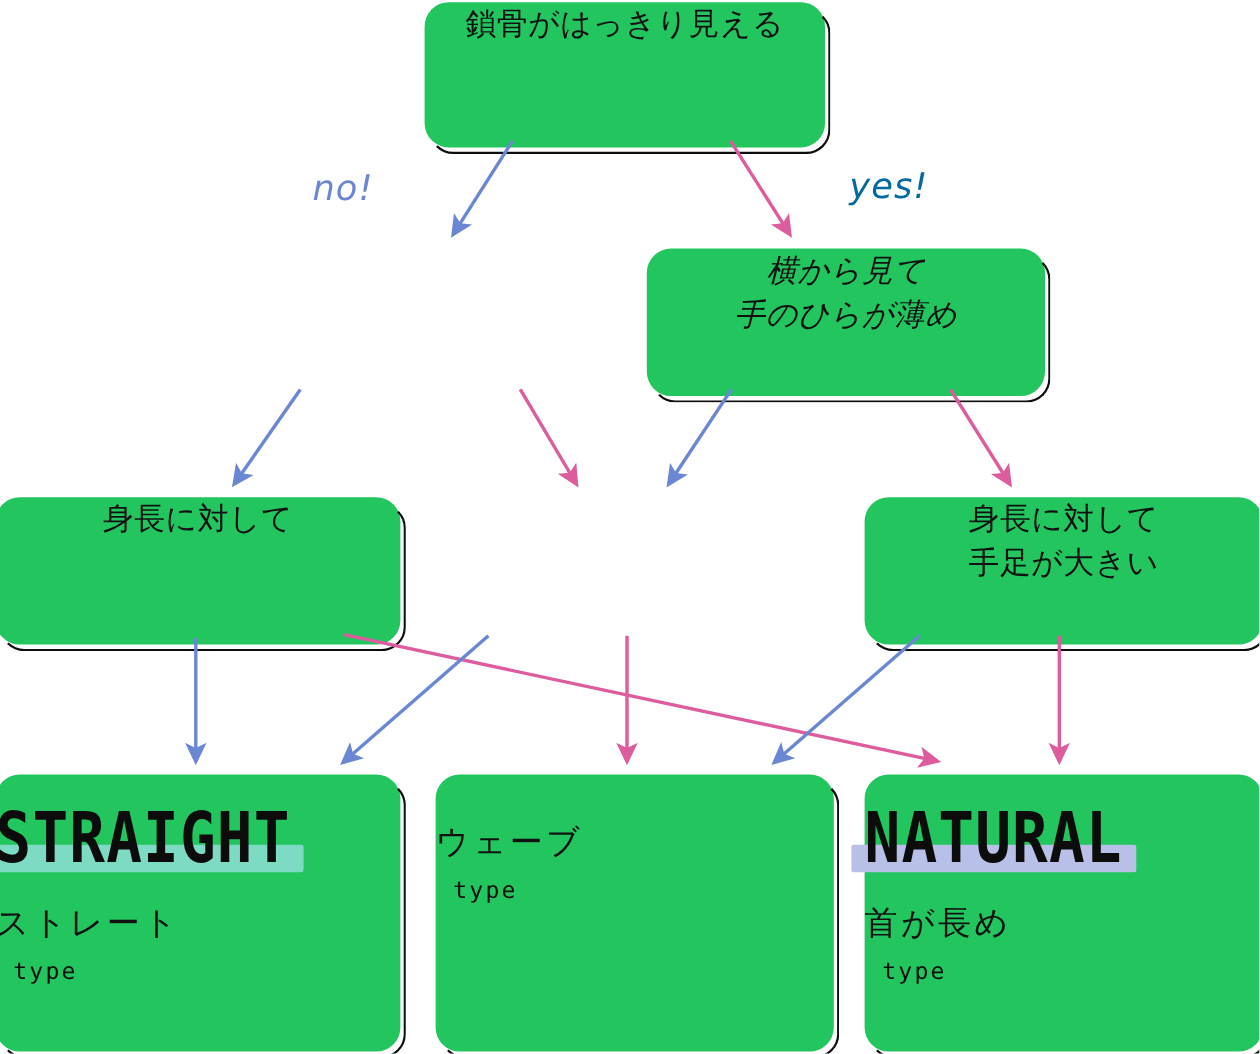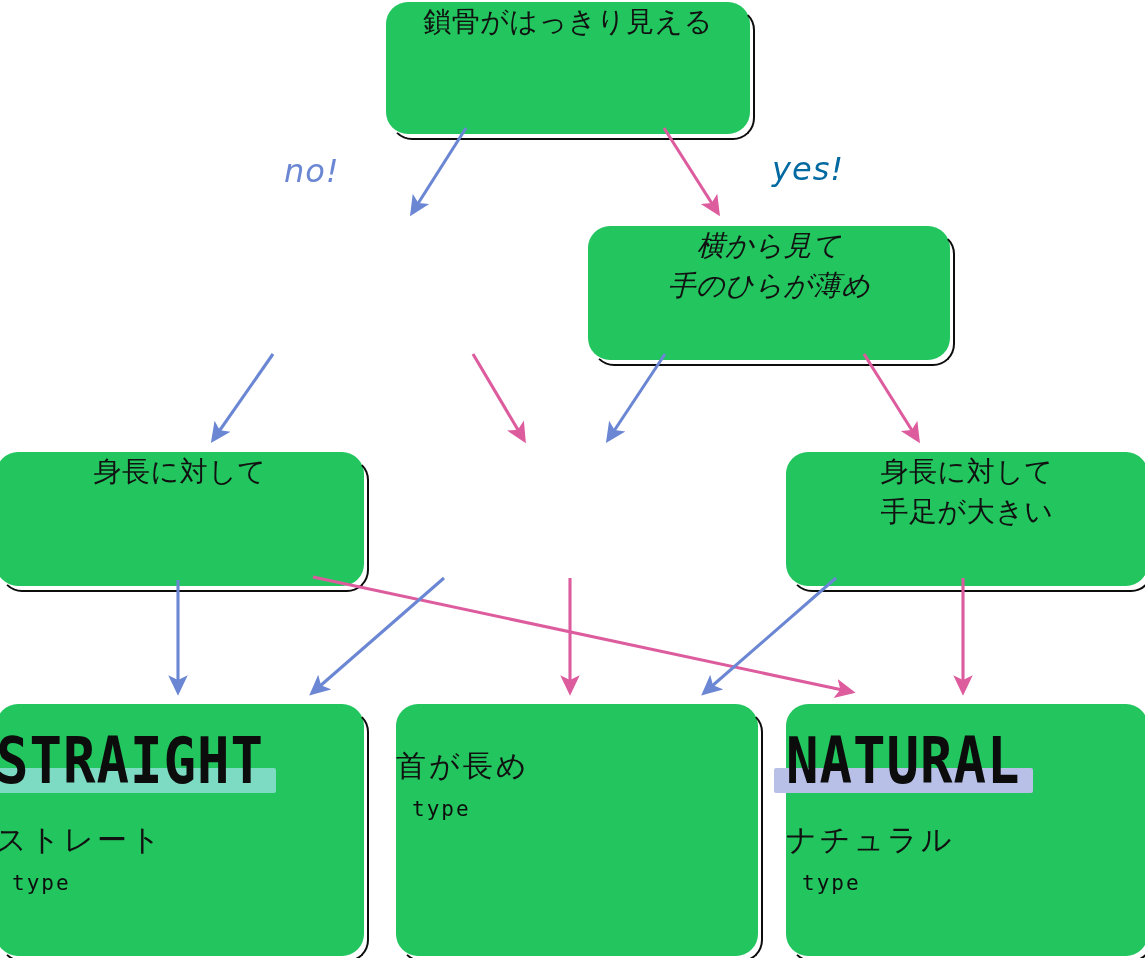--- a/index.html
+++ b/index.html
@@ -213,26 +213,26 @@
   <div class="node result" id="r-straight">
     <div class="result-title-wrap">
       <span class="result-hl" style="background: rgb(125, 219, 195);"></span>
       <span class="result-title">STRAIGHT</span>
     </div>
     <div class="result-kana">ストレート</div>
     <div class="result-type">type</div>
   </div>
 
   <div class="node result" id="r-wave">
-    <div class="result-kana">首が長め</div>
+    <div class="result-kana">ウェーブ</div>
     <div class="result-type">type</div>
   </div>
 
   <div class="node result" id="r-natural">
     <div class="result-title-wrap">
       <span class="result-hl" style="background: rgb(184, 192, 232);"></span>
       <span class="result-title">NATURAL</span>
     </div>
-    <div class="result-kana">ナチュラル</div>
+    <div class="result-kana">首が長め</div>
     <div class="result-type">type</div>
   </div>
 
 </div>
 
 </body></html>

